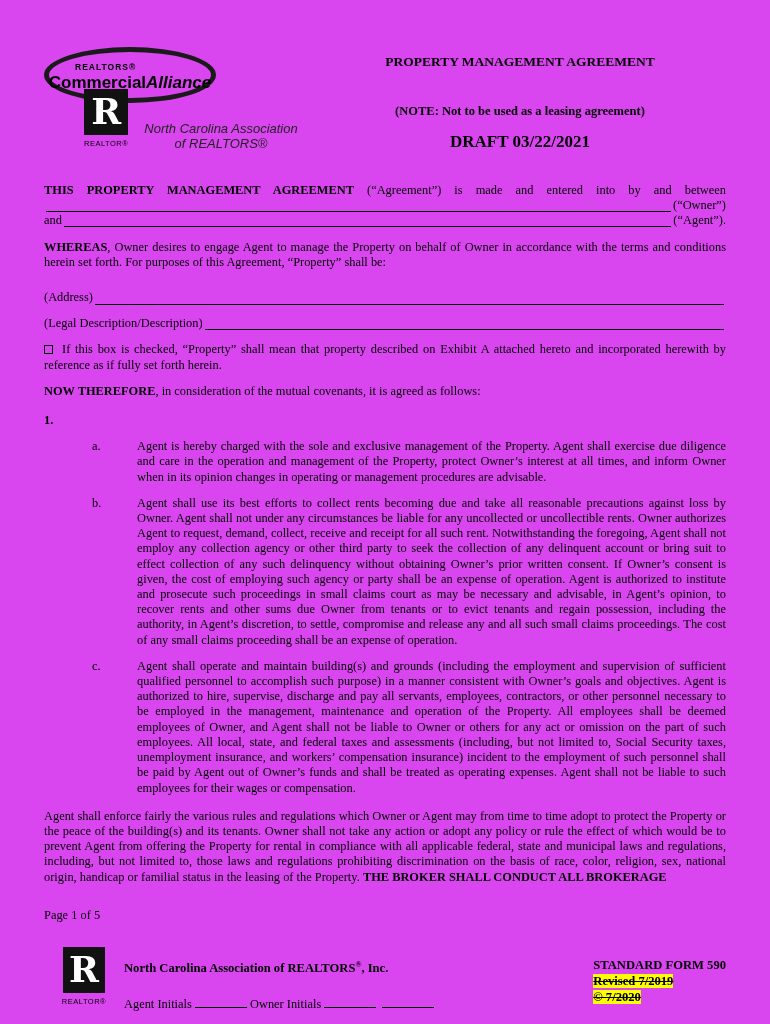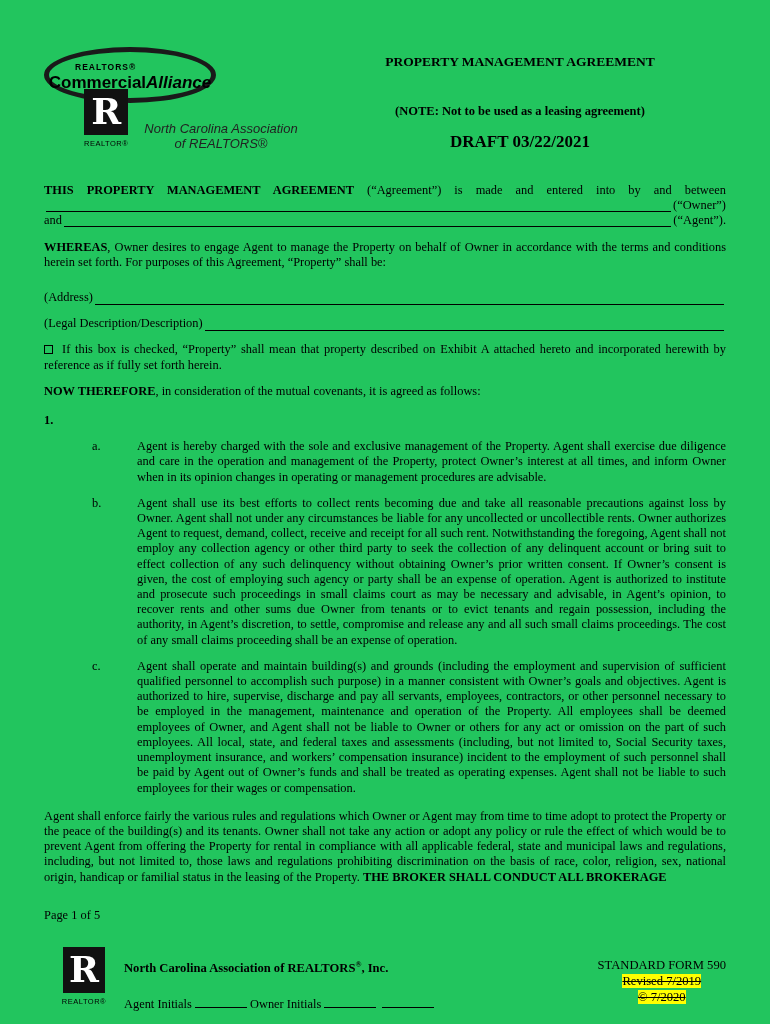--- a/index.html
+++ b/index.html
@@ -1,19 +1,19 @@
 <!DOCTYPE html>
 <html><head>
 <meta charset="utf-8">
 <style>
   * { margin:0; padding:0; box-sizing:border-box; }
   html,body { background:#9a9a9a; }
   .page {
     position:relative; width:770px; height:1024px; margin:0 auto;
-    background:#22c55e; color:#000;
+    background:#d946ef; color:#000;
     font-family:"Liberation Serif", serif;
     font-size:12.4px; line-height:15.2px;
     padding:45px 44px 0 44px; overflow:hidden;
   }
   b, .bold { font-weight:bold; }
 
   
   .top { display:flex; justify-content:space-between; height:122px; }
   .logo-block { position:relative; width:300px; height:120px; }
   .ellipse {
@@ -39,21 +39,21 @@
   .hr-title { font-weight:bold; font-size:13.5px; line-height:16px; }
   .hr-note  { font-weight:bold; font-size:12.5px; line-height:15px;margin-top:34px; }
   .hr-draft { font-weight:bold; font-size:17px; margin-top:15px; }
 
   
   .para { text-align:justify; margin-top:11px; }
   .intro-l1 { margin-top:16px; text-align:justify; text-align-last:justify; }
   .fill-row { display:flex; align-items:flex-start; }
   .blank { flex:1; border-bottom:1px solid #000; height:14px; margin:0 2px; }
   .lbl-row { display:flex; align-items:flex-end; margin-top:20px; }
-  .lbl-row2 { display:flex; align-items:flex-end; margin-top:11px; }
+  .lbl-row2 { display:flex; align-items:flex-start; margin-top:11px; }
   .cbx {
     display:inline-block; width:9px; height:9px; border:1.4px solid #000;
     margin-right:9px; position:relative; top:0.5px;
   }
   .sec-row { display:flex; margin-top:14px; }
   .sec-num { width:48px; flex:none; font-weight:bold; }
   .sec-head { font-weight:bold; }
   .item-row { display:flex; margin-left:48px; margin-top:11px; }
   .item-letter { width:45px; flex:none; }
   .item-text { flex:1; text-align:justify; }
@@ -68,21 +68,21 @@
     width:42px; height:46px; background:#111; color:#fff; margin:0 auto;
     font-family:"DejaVu Serif", serif; font-weight:bold; font-size:36px; line-height:44px;
   }
   .rlabel2 { font-family:"Liberation Sans", sans-serif; font-size:7.5px; letter-spacing:0.5px; margin-top:1px; }
   .f-mid { flex:1; padding-top:10px; }
   .f-org { font-weight:bold; font-size:12.6px; }
   .f-org sup { font-size:8px; }
   .f-init { margin-top:19px; }
   .iblank { display:inline-block; width:52px; border-bottom:1px solid #000; height:12px; }
   .iblank.gap { margin-left:6px; }
-  .f-right { flex:none; text-align:center; padding-top:10px; font-weight:normal; font-size:12.6px; line-height:16px; }
+  .f-right { flex:none; text-align:left; padding-top:10px; font-weight:bold; font-size:12.6px; line-height:16px; }
   .hl { background:#ffff00; text-decoration:line-through; }
 </style>
 </head>
 <body>
 
 <div class="page">
 
   <div class="top">
     <div class="logo-block">
       <div class="ellipse">

